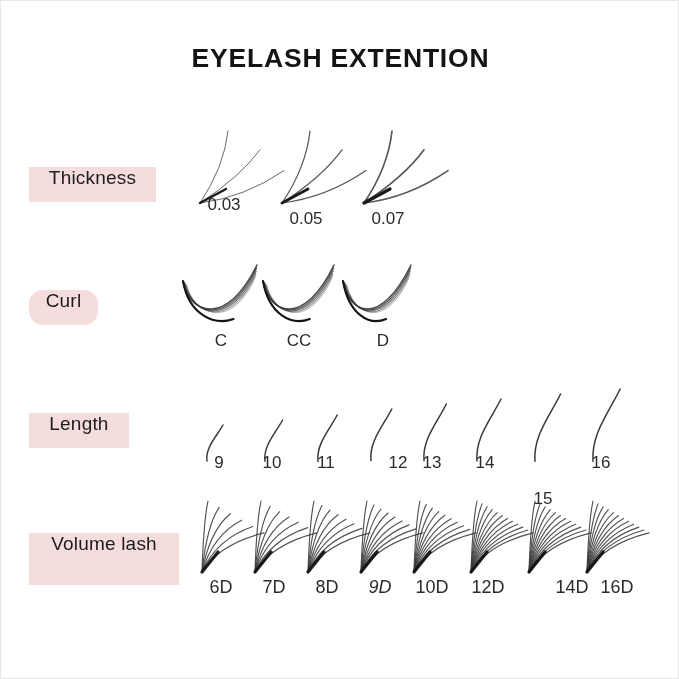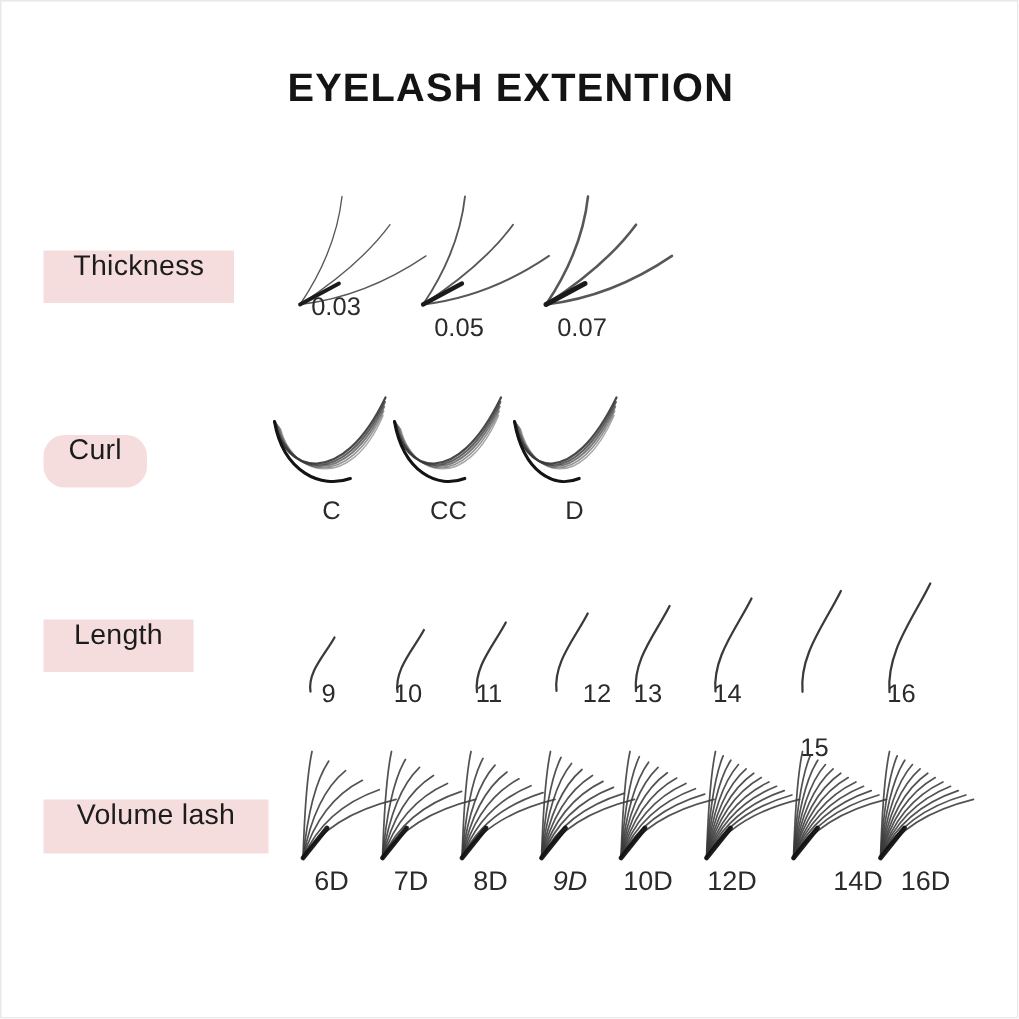--- a/index.html
+++ b/index.html
@@ -42,21 +42,21 @@
     font-size: 19px;
     font-family: "Liberation Sans", sans-serif;
     display: flex;
     justify-content: center;
     letter-spacing: 0.2px;
     white-space: nowrap;
   }
   #label-thickness  { left: 28px; top: 166px; width: 127px; height: 35px; }
   #label-curl       { left: 28px; top: 289px; width: 69px;  height: 35px; border-radius: 14px; }
   #label-length     { left: 28px; top: 412px; width: 100px; height: 35px; }
-  #label-volume     { left: 28px; top: 532px; width: 150px; height: 36px; }
+  #label-volume     { left: 28px; top: 532px; width: 150px; height: 52px; }
 
   
   .item {
     position: absolute;
   }
   .caption {
     position: absolute;
     text-align: center;
     color: #2b2b2b;
     font-family: "Liberation Sans", sans-serif;

